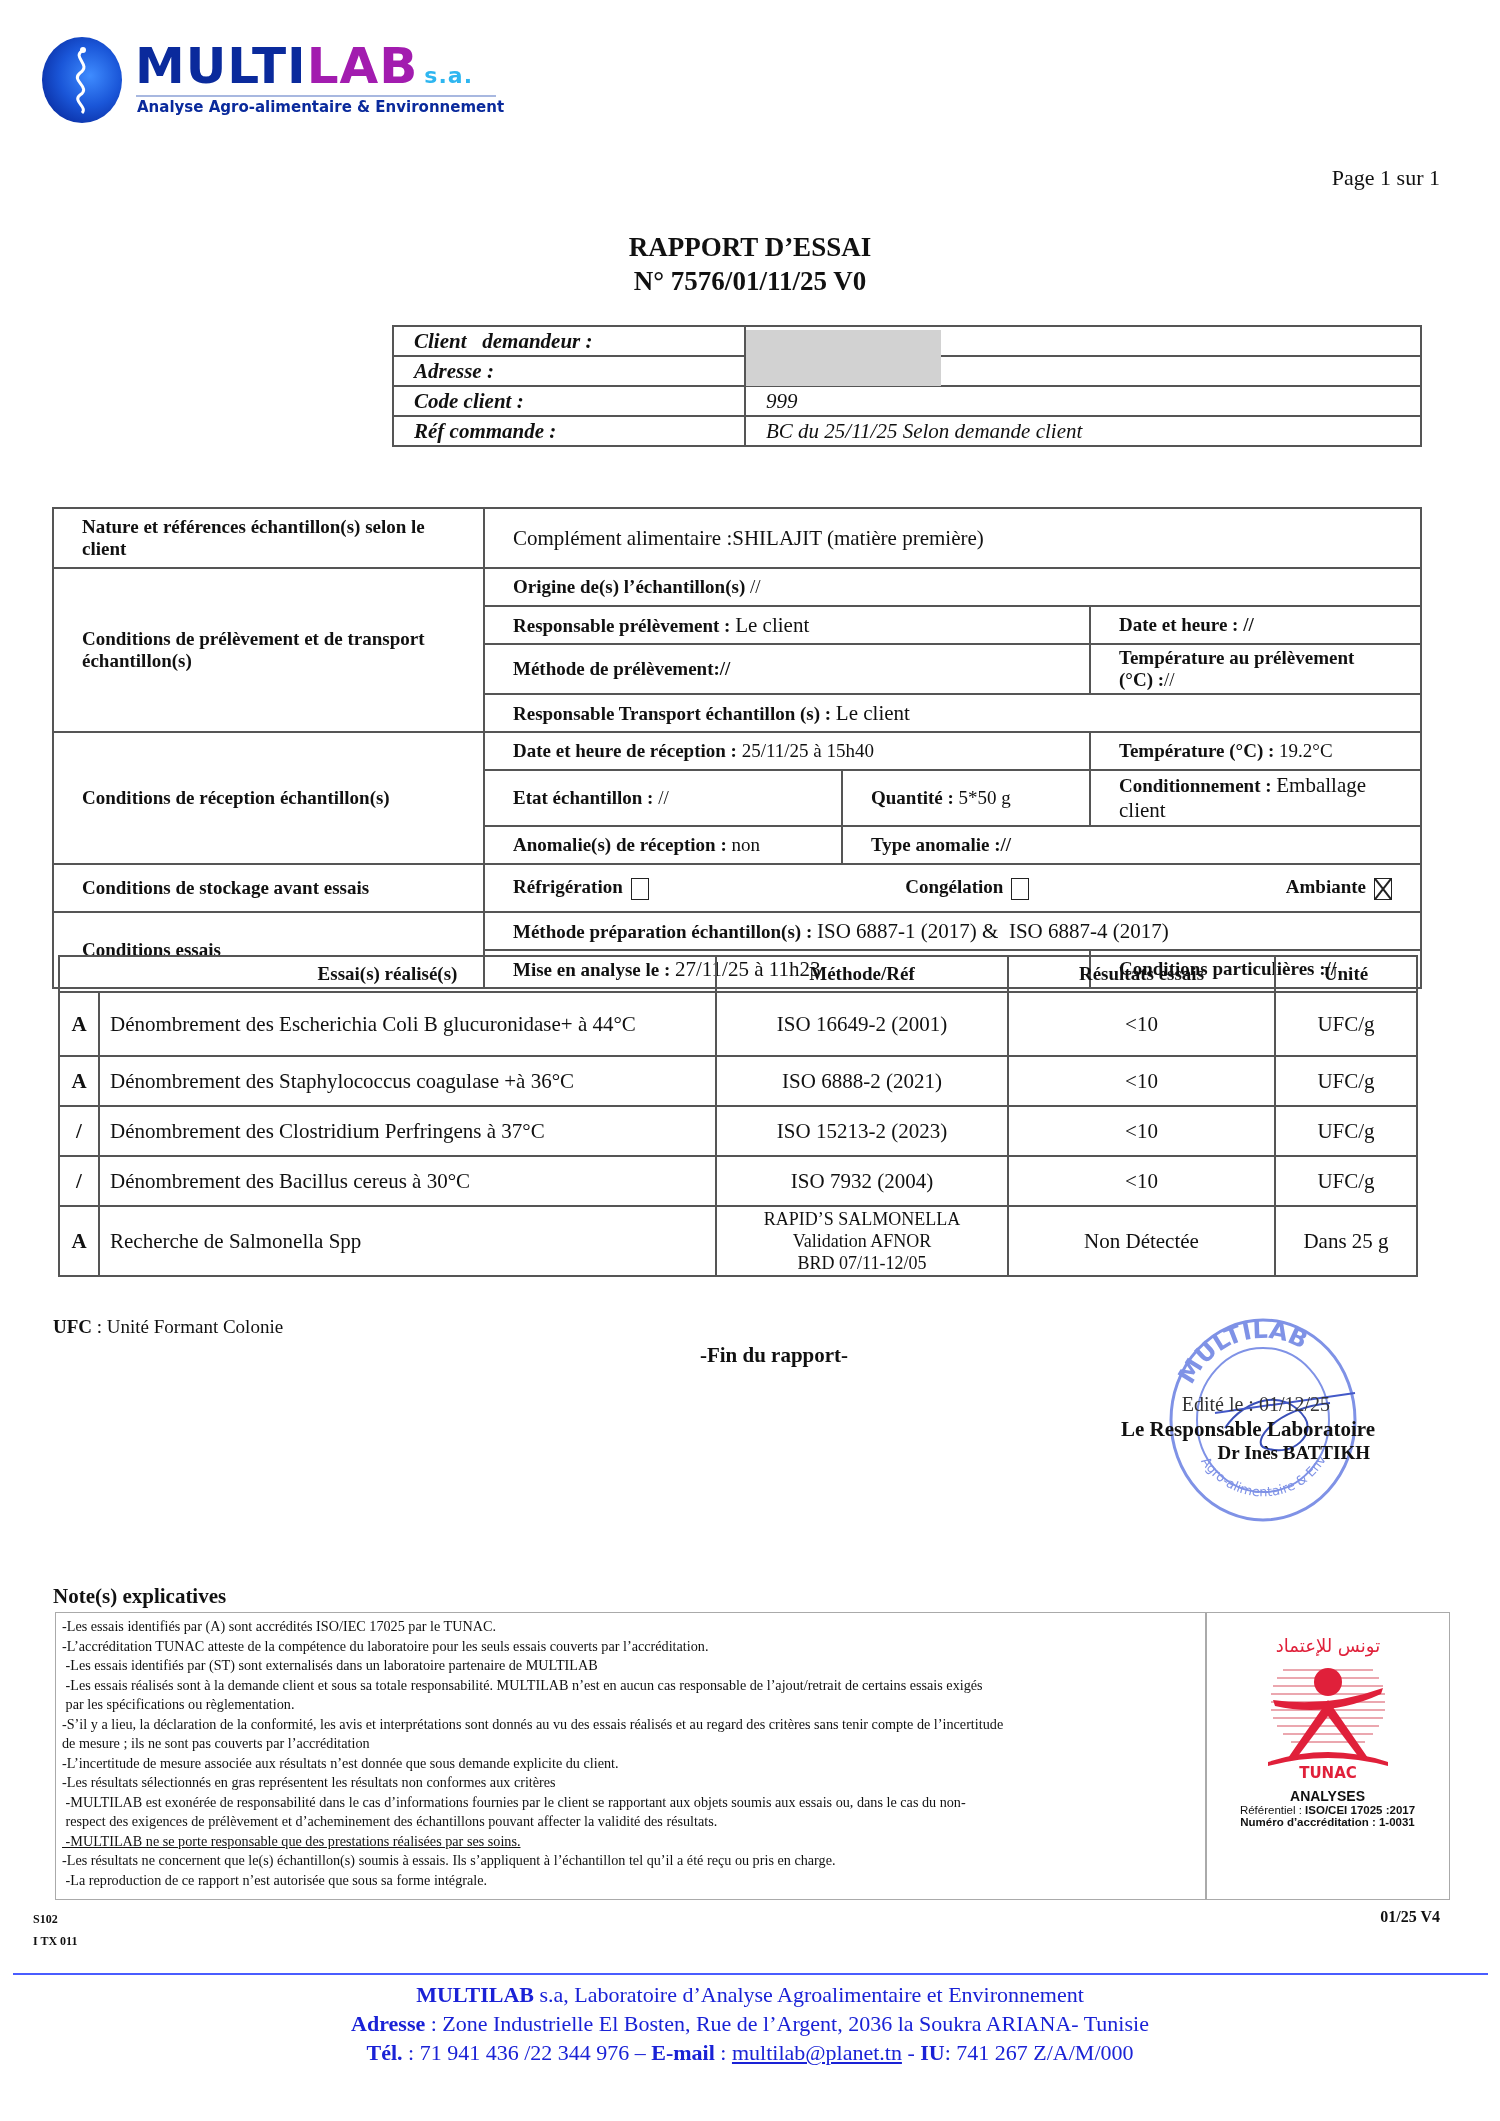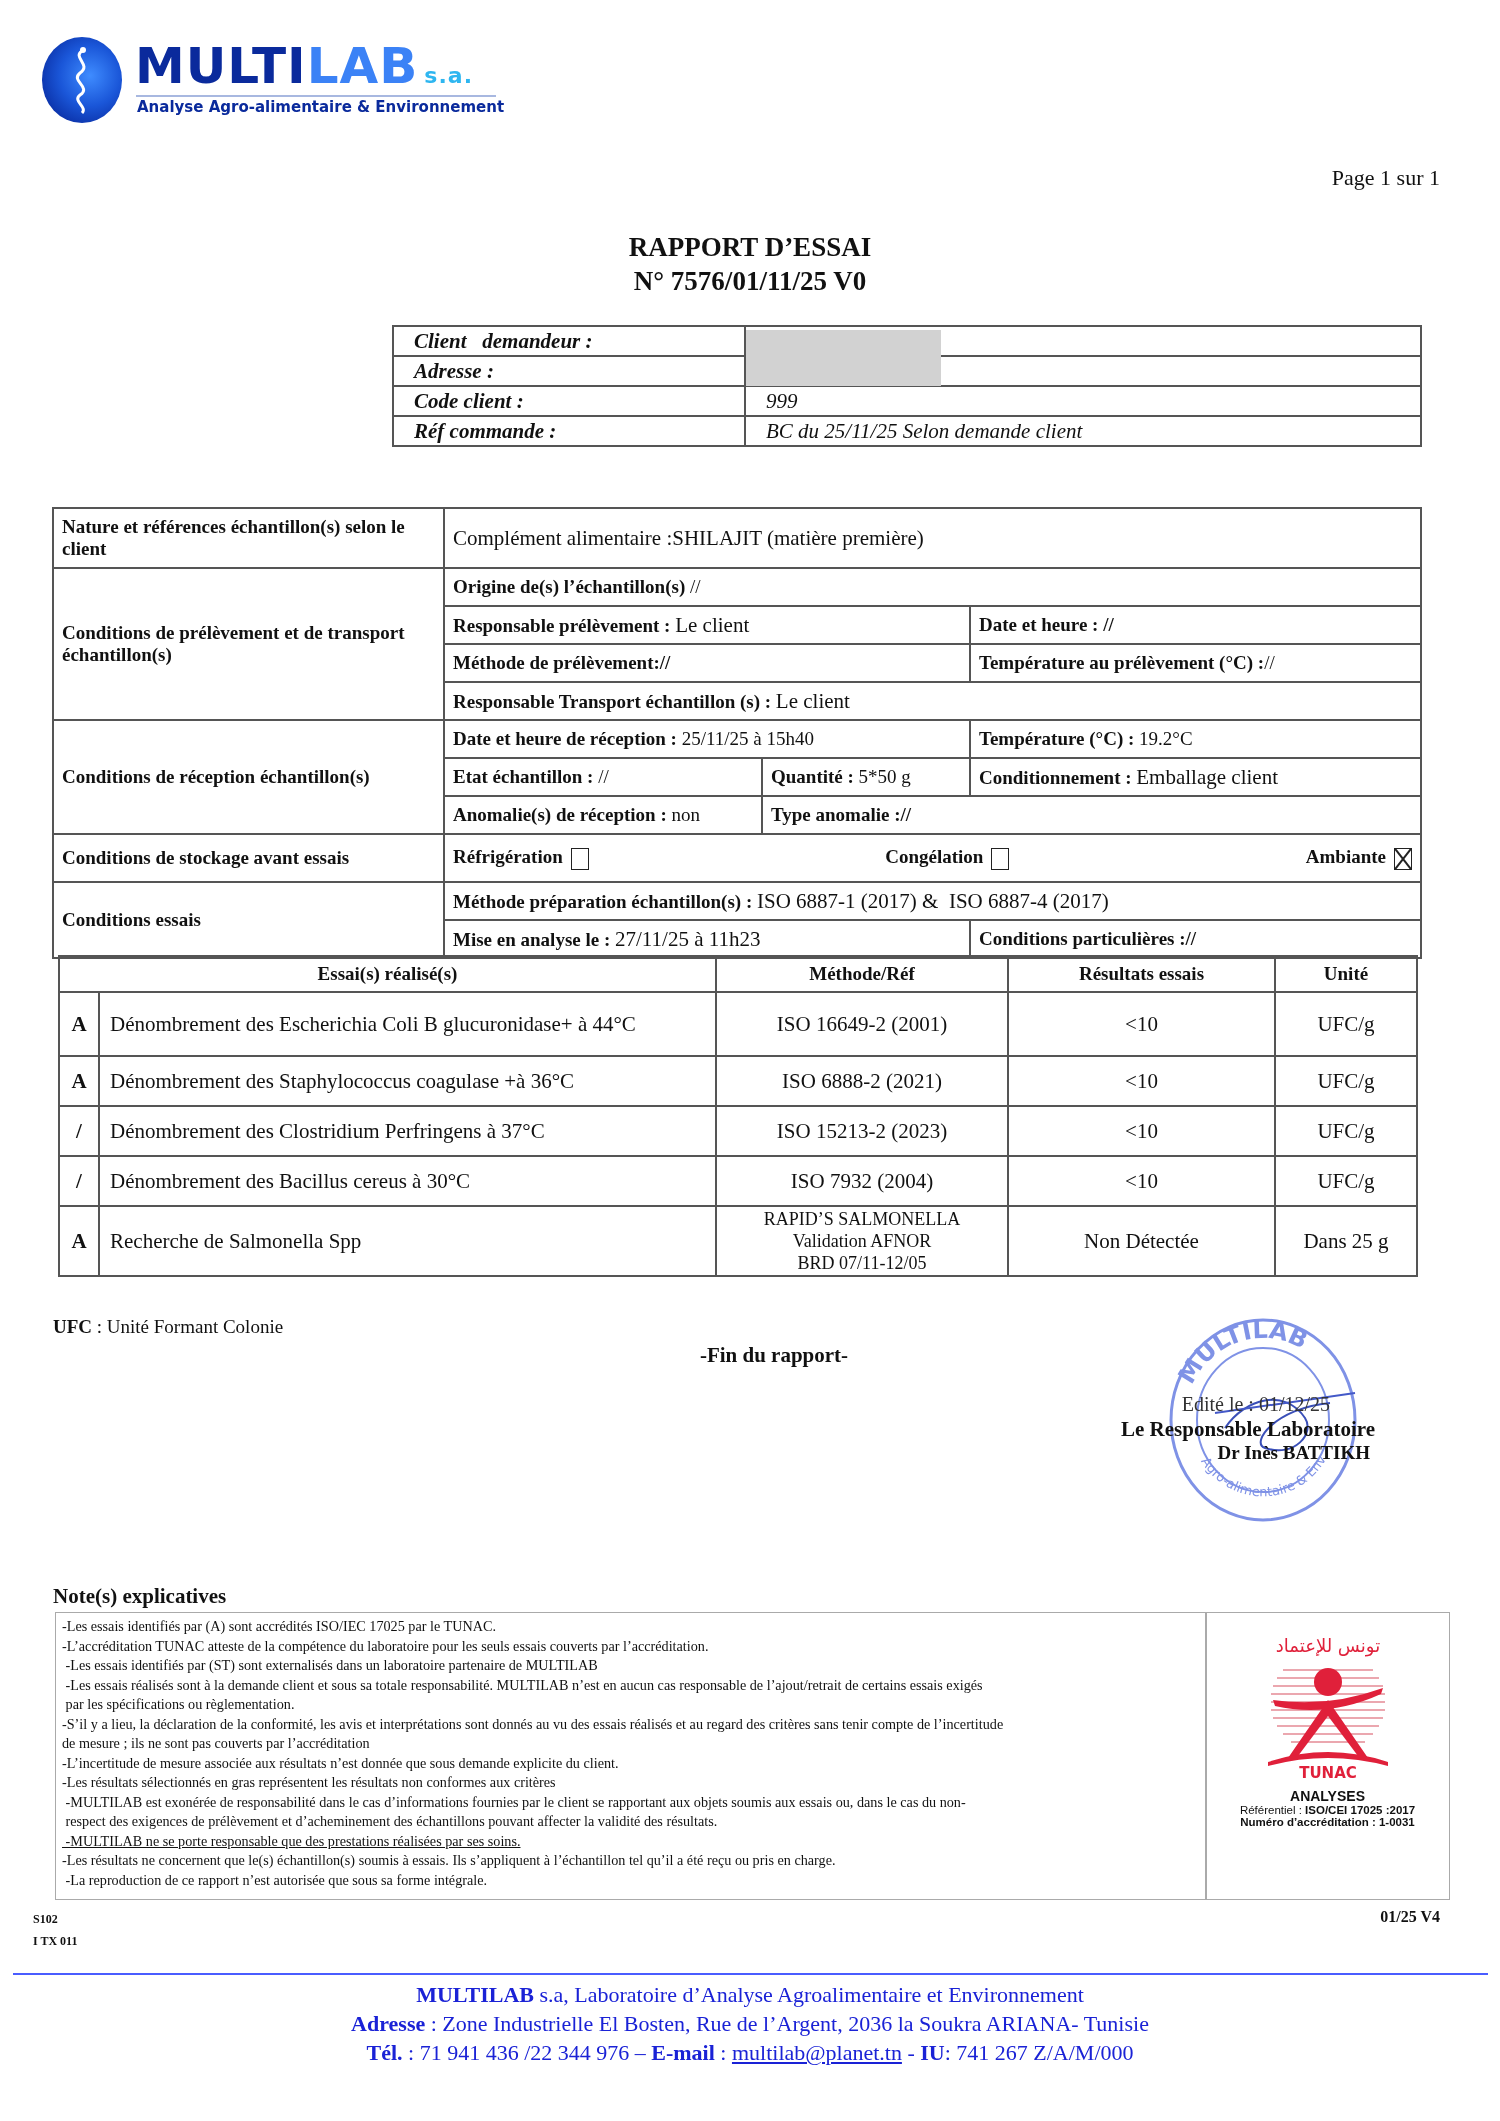--- a/index.html
+++ b/index.html
@@ -8,42 +8,42 @@
   .abs { position:absolute; }
 
   
   .logo { left:42px; top:35px; width:470px; height:90px; }
   .logo-orb { position:absolute; left:0; top:2px; width:80px; height:86px; border-radius:50%;
       background: radial-gradient(circle at 60% 45%, #3f8cff 0%, #1a56d8 45%, #0a2fa5 80%, #06227a 100%); }
   .logo-orb svg { position:absolute; left:0; top:0; }
   .logo-main { position:absolute; left:93px; top:4px; font-family:"DejaVu Sans", sans-serif; font-weight:bold;
       font-size:50px; letter-spacing:1px; line-height:54px; }
   .logo-multi { color:#0a2a9c; }
-  .logo-lab { color:#3b82f6; }
+  .logo-lab { color:#a21caf; }
   .logo-sa { color:#2eb6f0; font-size:22px; margin-left:6px; }
   .logo-rule { position:absolute; left:94px; top:60px; width:360px; height:2px; background:#a8b8e0; }
   .logo-sub { position:absolute; left:95px; top:63px; font-family:"DejaVu Sans", sans-serif; font-weight:bold;
       font-size:15px; color:#0a2a9c; white-space:nowrap; }
 
   .page-num { right:60px; top:165px; font-size:22px; }
   .title { left:0; width:1500px; text-align:center; font-weight:bold; font-size:27px; line-height:34px; }
   .t1 { top:230px; } .t2 { top:264px; }
 
   table { border-collapse:collapse; }
   td, th { border:2px solid #555; padding:0 10px; }
 
   
   .client { left:392px; top:325px; width:1030px; font-size:21px; }
   .client td { height:26px; line-height:26px; padding:1px 20px;font-style:italic; }
   .client td.lbl { width:310px; font-weight:bold; }
   .redact { display:inline-block; width:195px; height:56px; background:#d2d2d2; position:absolute; }
 
   
   .sample { left:52px; top:507px; width:1370px; font-size:19px; }
-  .sample td { height:32px; padding:2px 8px; }
+  .sample td { height:32px; padding:2px 28px; }
   .sample td.hd { font-weight:bold; width:373px; }
   .b { font-weight:bold; }
   .box { display:inline-block; width:16px; height:20px; border:1.8px solid #222; vertical-align:middle; margin-left:8px; position:relative; }
   .box.x::before, .box.x::after { content:""; position:absolute; left:7px; top:-3px; width:1.5px; height:26px; background:#222; }
   .box.x::before { transform:rotate(38deg); }
   .box.x::after { transform:rotate(-38deg); }
 
   
   .results { left:58px; top:955px; width:1360px; font-size:21px; }
   .results th { font-size:19px; font-weight:bold; height:34px; }

